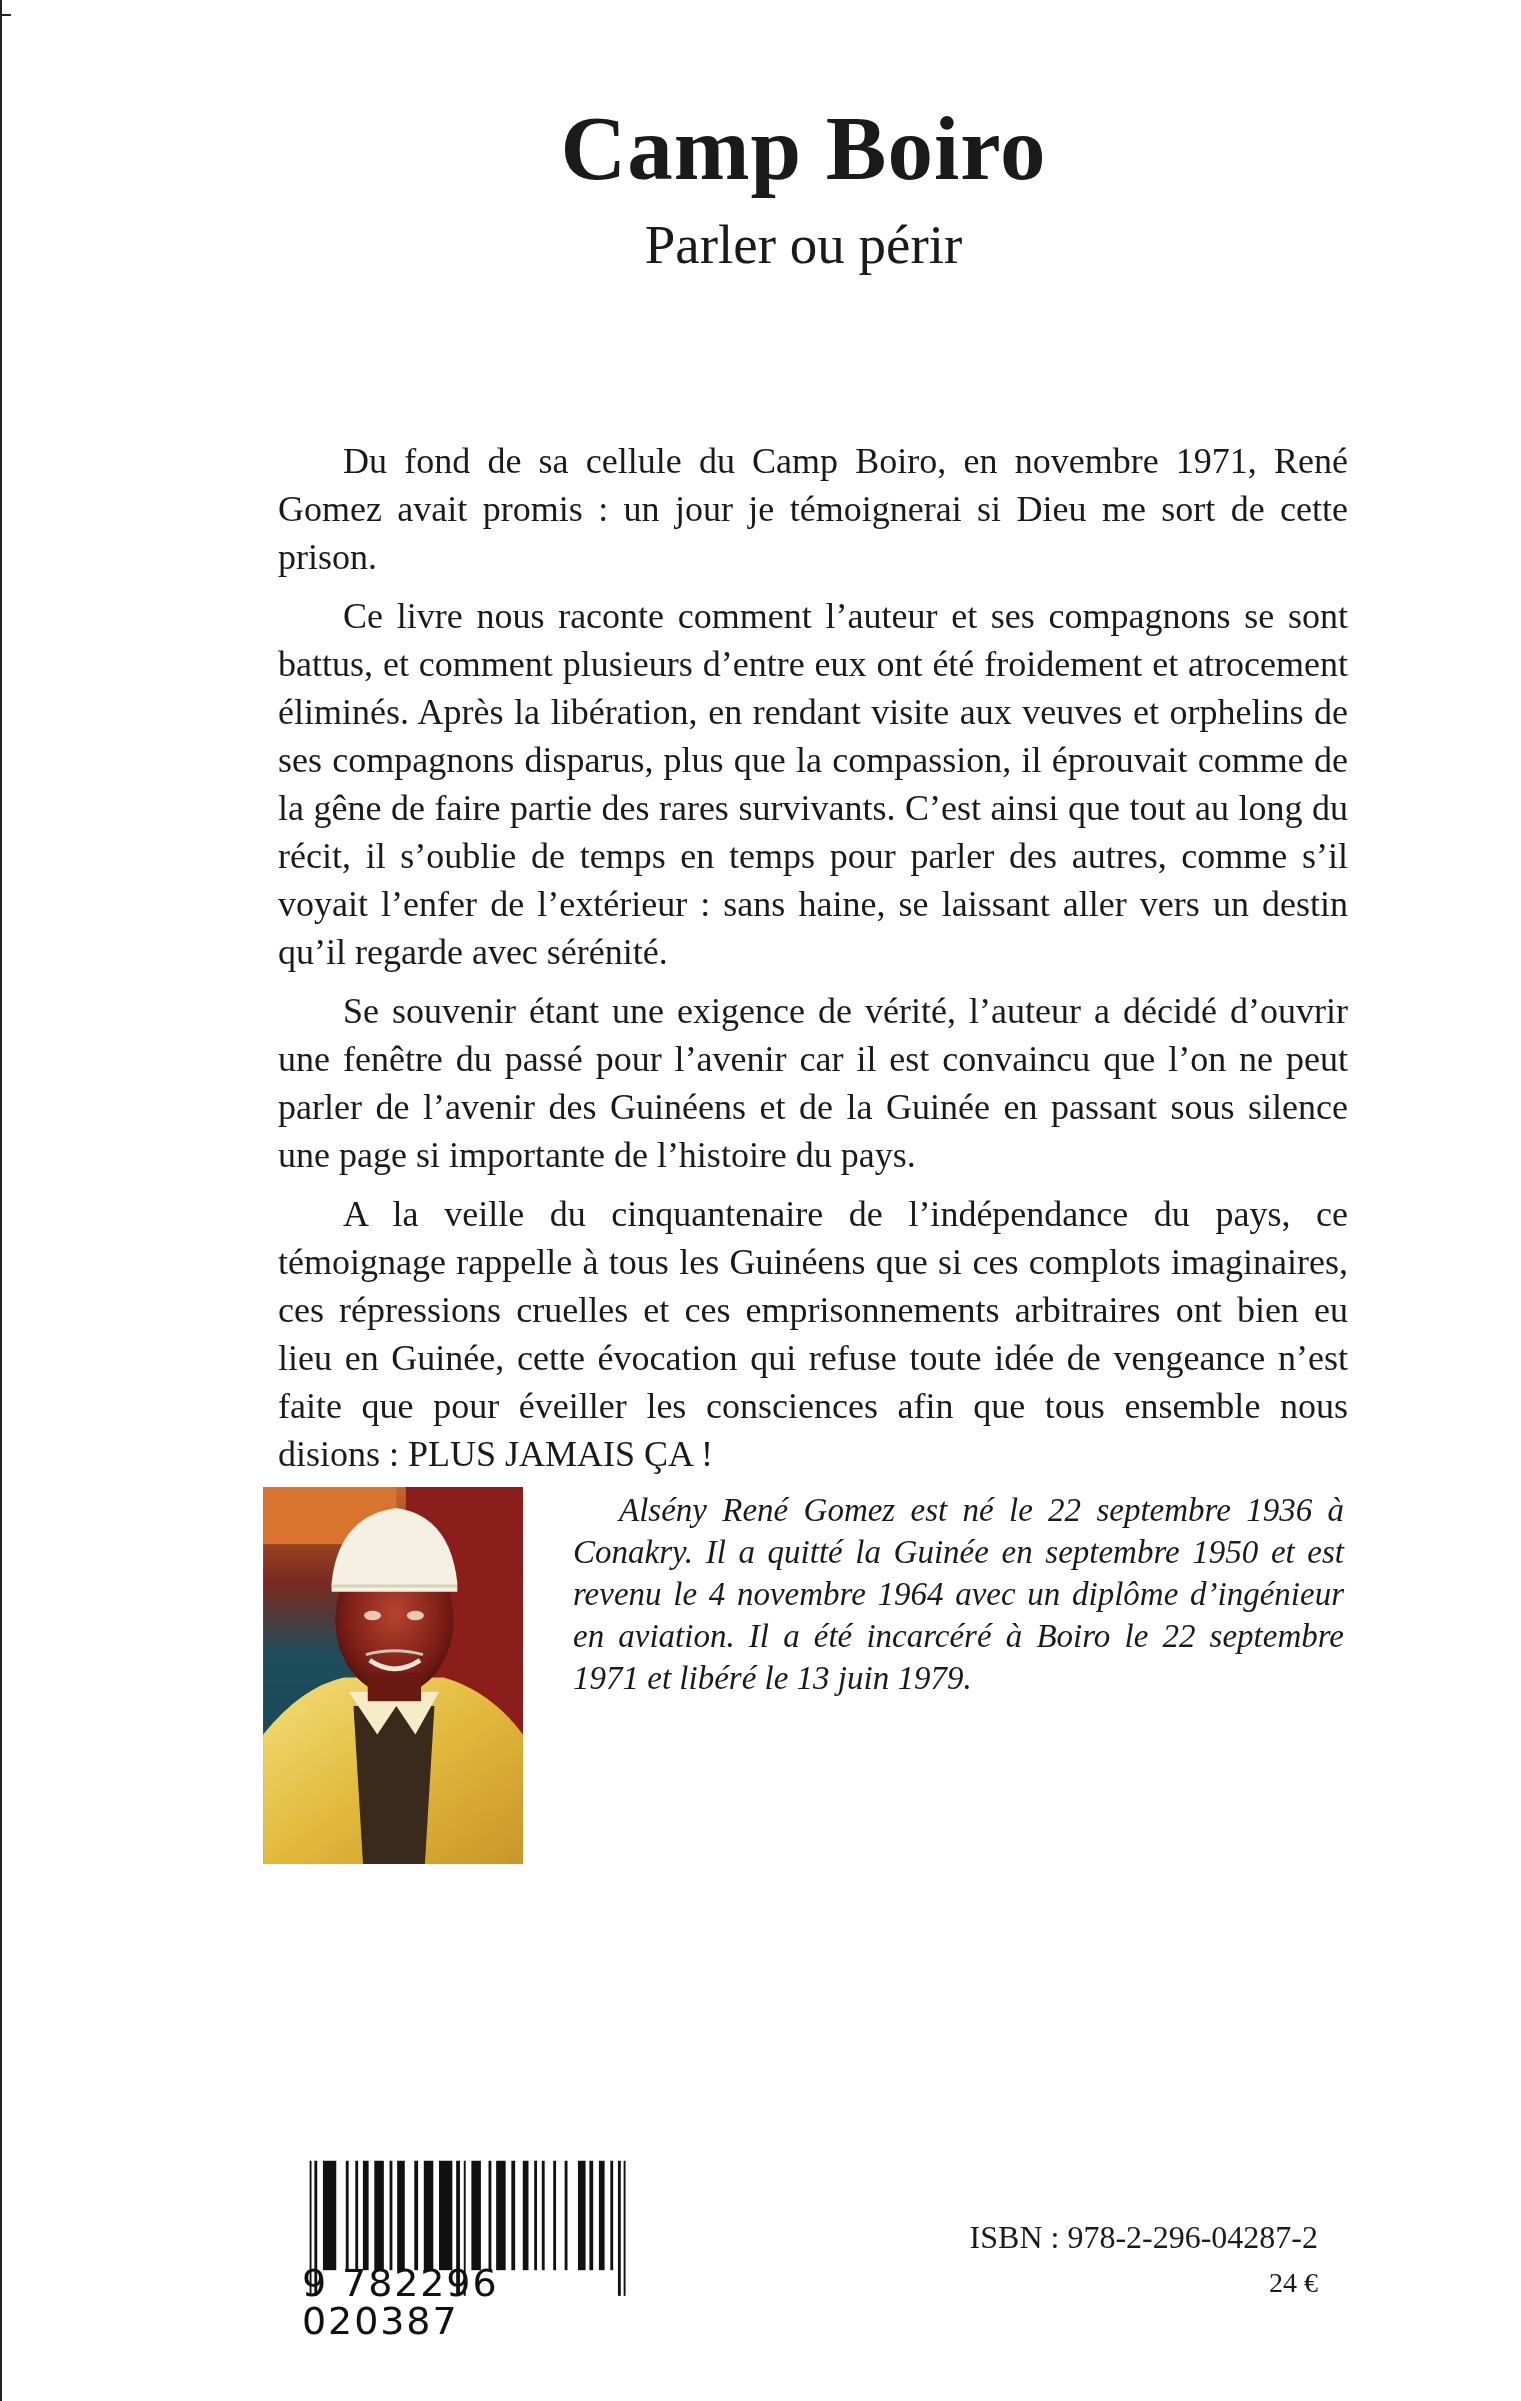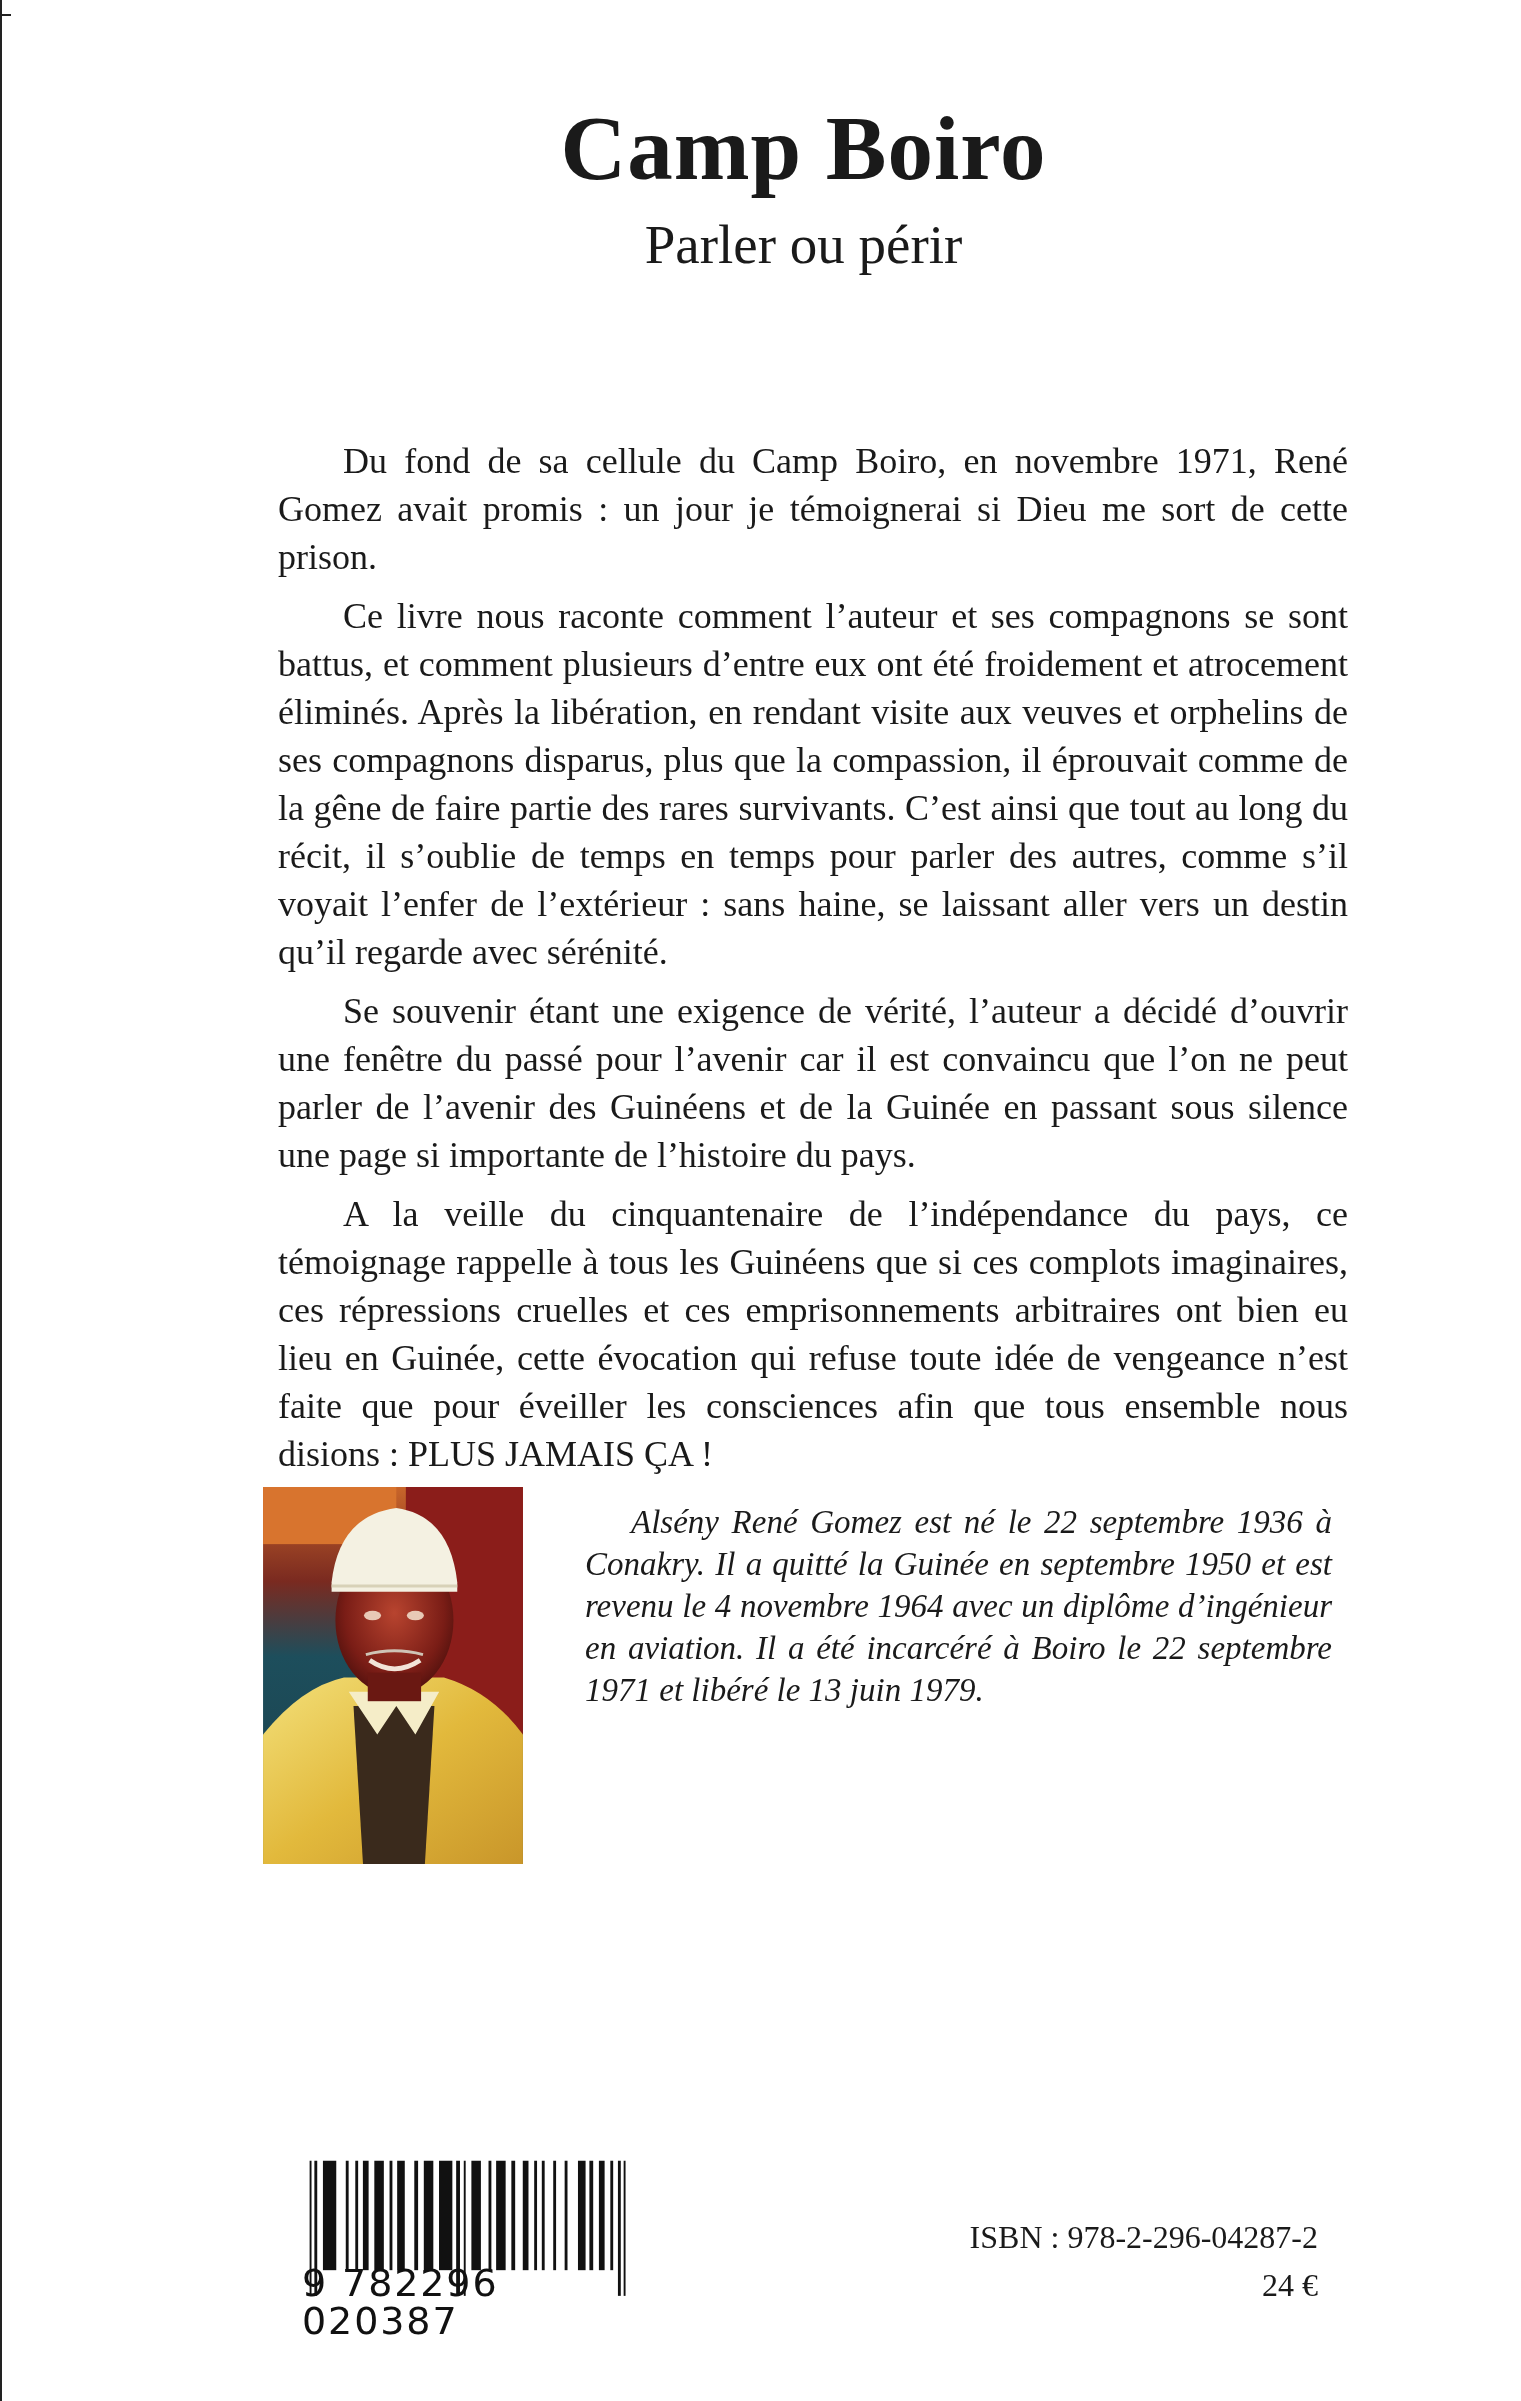--- a/index.html
+++ b/index.html
@@ -5,25 +5,25 @@
   html, body { margin: 0; padding: 0; background: #ffffff; }
   body { width: 1522px; height: 2402px; position: relative; overflow: hidden; font-family: "Liberation Serif", "DejaVu Serif", serif; color: #1a1a1a; }
   .crop-mark-v { position: absolute; left: 0; top: 0; width: 1.9px; height: 2402px; background: #222; }
   .crop-mark-h { position: absolute; left: 0; top: 14.3px; width: 11.4px; height: 1.9px; background: #222; }
   .title { position: absolute; top: 103px; left: 0; width: 1607px; text-align: center; font-size: 91px; font-weight: bold; letter-spacing: 1px; line-height: 1; }
   .subtitle { position: absolute; top: 217px; left: 0; width: 1607px; text-align: center; font-size: 55px; line-height: 1; }
   .blurb { position: absolute; top: 426px; left: 267px; width: 1092px; font-size: 36px; line-height: 48px; text-align: justify; }
   .blurb p { margin: 11px; text-indent: 65px; }
   .photo { position: absolute; left: 263px; top: 1487px; width: 260px; height: 377px; overflow: hidden; }
   .bio { position: absolute; top: 1487px; left: 571px; width: 775px; font-size: 33px; line-height: 42px; font-style: italic; text-align: justify; }
-  .bio p { margin: 14px; text-indent: 46px; }
+  .bio p { margin: 2px; text-indent: 46px; }
   .barcode { position: absolute; left: 302px; top: 2153px; width: 354px; height: 143px; }
   .barcode-digits { position: absolute; left: 302px; top: 2264px; width: 354px; font-family: "DejaVu Sans", sans-serif; font-size: 38px; line-height: 1; letter-spacing: 1.9px; color: #111; }
   .isbn { position: absolute; right: 204px; top: 2219px; font-size: 32px; text-align: left; }
-  .price { position: absolute; right: 204px; top: 2267px; font-size: 32px; text-align: right; }
+  .price { position: absolute; right: 204px; top: 2267px; font-size: 28px; text-align: right; }
 </style>
 </head>
 <body>
 
 <div class="crop-mark-v"></div>
 <div class="crop-mark-h"></div>
 
 <h1 class="title" style="margin:0;">Camp Boiro</h1>
 <div class="subtitle">Parler ou périr</div>
 

